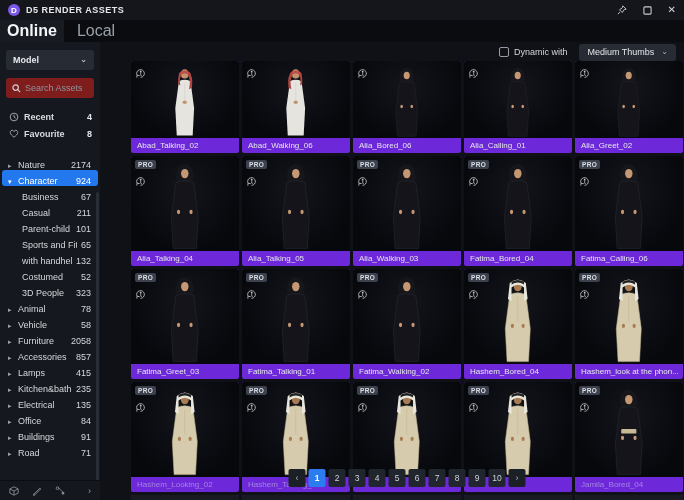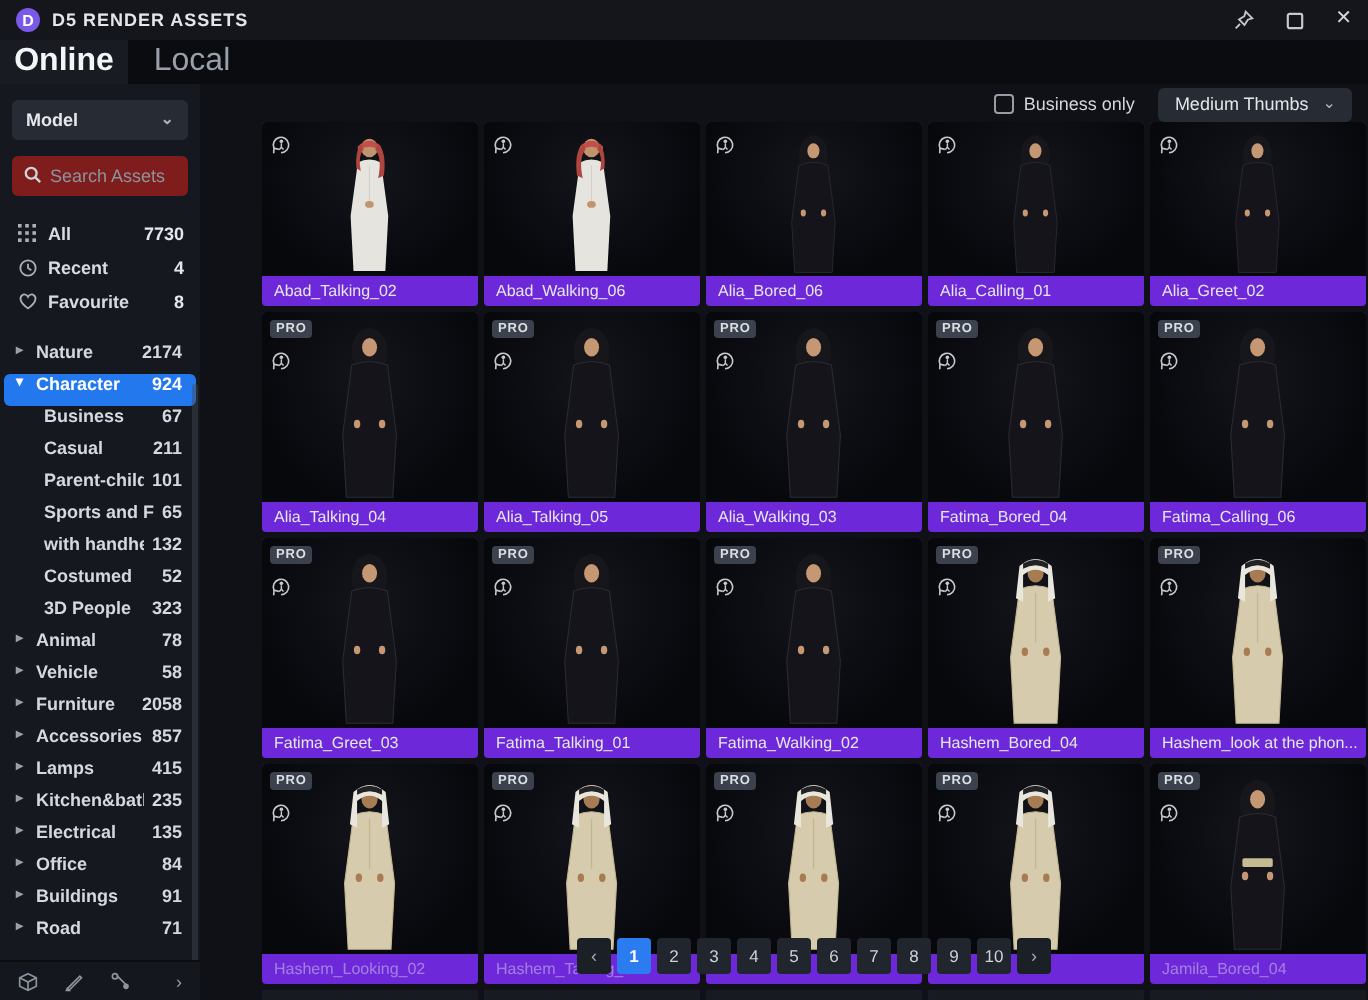--- a/index.html
+++ b/index.html
@@ -27,21 +27,21 @@
   .search input { background:transparent; border:none; outline:none; width:100%; font-size:9px; color:#cfd3d8; font-family:"Liberation Sans", sans-serif; }
   .search input::placeholder { color:#8d939c; }
 
   .quick { margin-top:10px; }
   .qrow { height:17px; display:flex; align-items:center; gap:5px; padding:0 8px; font-size:9px; font-weight:bold; color:#d8dbdf; }
   .qicon { width:11px; color:#a9afb8; font-size:9px; text-align:center; }
   .qicon svg { display:block; margin:0 auto; }
   .qcount { margin-left:auto; color:#e3e6ea; }
 
   .tree { margin-top:12px; }
-  .trow { height:16px; display:flex; align-items:flex-start; padding:0 7px 0 6px; margin:0 2px; border-radius:3px; font-size:9px; font-weight:bold; color:#d5d8dc; }
+  .trow { height:16px; display:flex; align-items:flex-end; padding:0 7px 0 6px; margin:0 2px; border-radius:3px; font-size:9px; font-weight:normal; color:#d5d8dc; }
   .trow .arrow { width:10px; font-size:7px; color:#9aa0a9; flex-shrink:0; }
   .trow.child { padding-left:20px; }
   .trow .lbl { white-space:nowrap; overflow:hidden; }
   .trow .cnt { margin-left:auto; padding-left:4px; }
   .trow.selected { background:#2478ee; color:#fff; }
   .trow.selected .arrow { color:#fff; }
 
   .sb-scroll { position:absolute; right:1px; top:150px; width:3px; height:290px; background:#434a55; border-radius:2px; opacity:.45; }
 
   .sidebar-footer { position:absolute; bottom:0; left:0; right:0; height:20px; display:flex; align-items:center; gap:13px; padding:0 9px; color:#8e949d; background:#14171d; border-top:1px solid #0b0d11; }
@@ -110,37 +110,20 @@
       <div class="search">
         <span>
           <svg width="9" height="9" viewBox="0 0 10 10" fill="none" stroke="#cfd3d8" stroke-width="1.3">
               <circle cx="4" cy="4" r="3"></circle>
               <path d="M6.3 6.3 L9 9"></path>
             </svg>
         </span>
         <input placeholder="Search Assets" style="">
       </div>
       <div class="quick">
-          <div class="qrow">
-            <span class="qicon">
-              <svg width="9" height="9" viewBox="0 0 10 10" fill="#a9afb8">
-                <rect x="0" y="0" width="2" height="2"></rect>
-                <rect x="4" y="0" width="2" height="2"></rect>
-                <rect x="8" y="0" width="2" height="2"></rect>
-                <rect x="0" y="4" width="2" height="2"></rect>
-                <rect x="4" y="4" width="2" height="2"></rect>
-                <rect x="8" y="4" width="2" height="2"></rect>
-                <rect x="0" y="8" width="2" height="2"></rect>
-                <rect x="4" y="8" width="2" height="2"></rect>
-                <rect x="8" y="8" width="2" height="2"></rect>
-              </svg>
-            </span>
-            <span>All</span>
-            <span class="qcount">7730</span>
-          </div>
           <div class="qrow">
             <span class="qicon">
               <svg width="10" height="10" viewBox="0 0 12 12" fill="none" stroke="#a9afb8" stroke-width="1.1">
                 <circle cx="6" cy="6" r="4.6"></circle>
                 <path d="M6 3.4 L6 6 L8 7.4"></path>
               </svg>
             </span>
             <span>Recent</span>
             <span class="qcount">4</span>
           </div>
@@ -266,21 +249,21 @@
             </svg>
         </span>
         <span class="collapse-btn">›</span>
       </div>
     </aside>
 
     <section class="content">
       <div class="filters">
         <div class="chkwrap">
           <span class="chk"></span>
-          <span class="chklabel">Business only</span>
+          <span class="chklabel">Dynamic with</span>
         </div>
         <div class="thumbs-select">
           <span>Medium Thumbs</span>
           <span class="chev">⌄</span>
         </div>
       </div>
 
       <div class="grid">
           <div class="card">
             <span class="dyn"><svg viewBox="0 0 12 12" fill="none" stroke="#e7e9ec" stroke-width="0.9">

